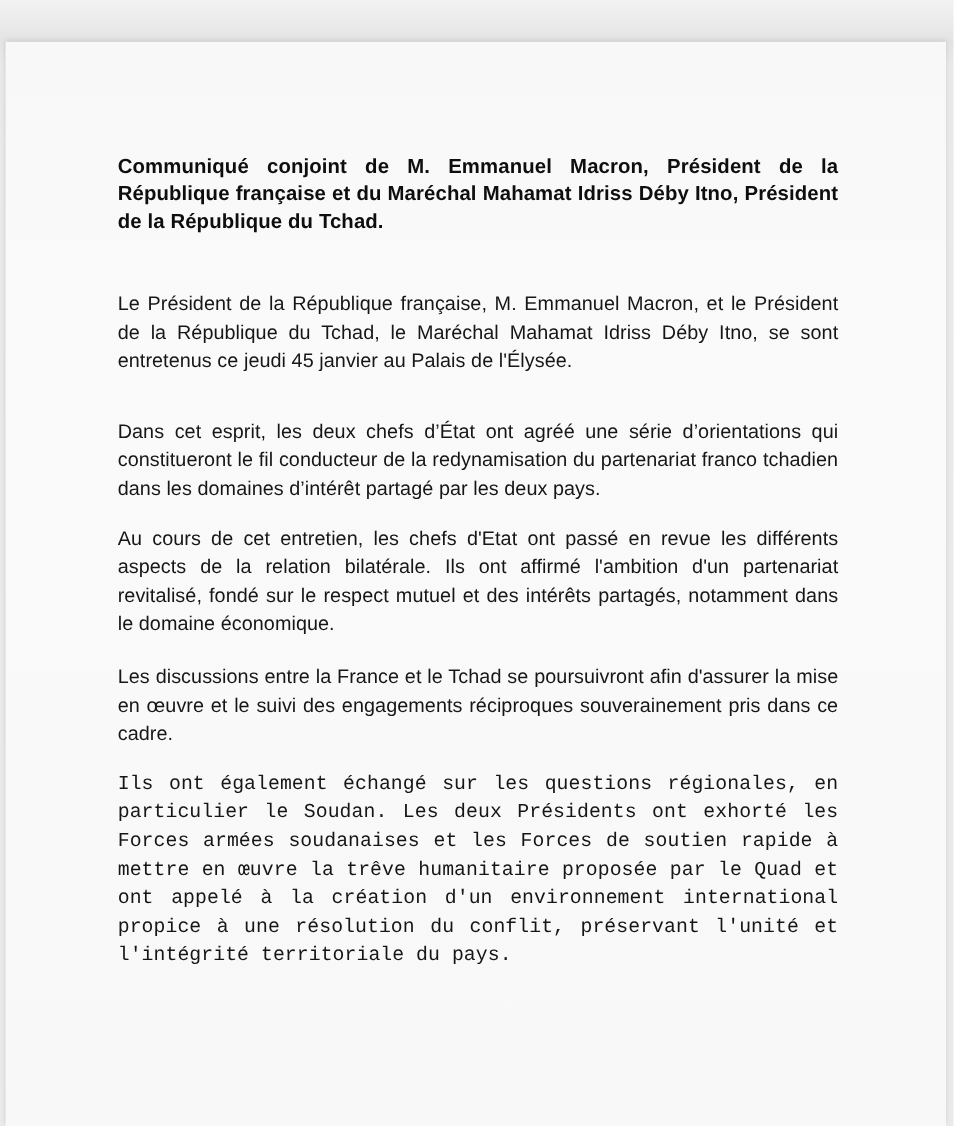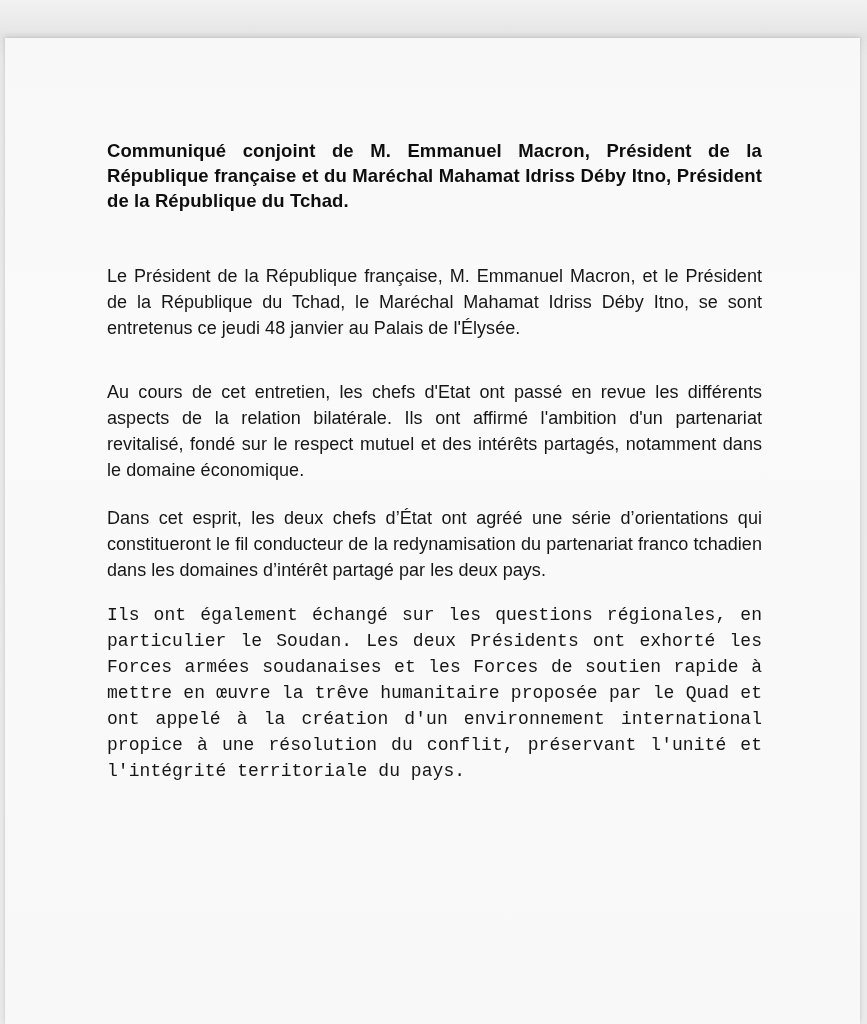--- a/index.html
+++ b/index.html
@@ -58,19 +58,20 @@
   p.doc-par.p3 { margin-bottom: 20px; }
   p.doc-par.p4 { margin-bottom: 0; font-family: Liberation Mono, monospace; }
 </style>
 </head>
 <body>
 
 <div class="photo">
   <div class="paper">
     <div class="content">
       <h1 class="doc-title">Communiqué conjoint de M. Emmanuel Macron, Président de la République française et du Maréchal Mahamat Idriss Déby Itno, Président de la République du Tchad.</h1>
-      <p class="doc-par p0">Le Président de la République française, M. Emmanuel Macron, et le Président de la République du Tchad, le Maréchal Mahamat Idriss Déby Itno, se sont entretenus ce jeudi 48 janvier au Palais de l'Élysée.</p>
+      <p class="doc-par p0">Le Président de la République française, M. Emmanuel Macron, et le Président de la République du Tchad, le Maréchal Mahamat Idriss Déby Itno, se sont entretenus ce jeudi 45 janvier au Palais de l'Élysée.</p>
+      <p class="doc-par p2">Dans cet esprit, les deux chefs d’État ont agréé une série d’orientations qui constitueront le fil conducteur de la redynamisation du partenariat franco tchadien dans les domaines d’intérêt partagé par les deux pays.</p>
       <p class="doc-par p1">Au cours de cet entretien, les chefs d'Etat ont passé en revue les différents aspects de la relation bilatérale. Ils ont affirmé l'ambition d'un partenariat revitalisé, fondé sur le respect mutuel et des intérêts partagés, notamment dans le domaine économique.</p>
-      <p class="doc-par p2">Dans cet esprit, les deux chefs d’État ont agréé une série d’orientations qui constitueront le fil conducteur de la redynamisation du partenariat franco tchadien dans les domaines d’intérêt partagé par les deux pays.</p>
+      <p class="doc-par p3">Les discussions entre la France et le Tchad se poursuivront afin d'assurer la mise en œuvre et le suivi des engagements réciproques souverainement pris dans ce cadre.</p>
       <p class="doc-par p4">Ils ont également échangé sur les questions régionales, en particulier le Soudan. Les deux Présidents ont exhorté les Forces armées soudanaises et les Forces de soutien rapide à mettre en œuvre la trêve humanitaire proposée par le Quad et ont appelé à la création d'un environnement international propice à une résolution du conflit, préservant l'unité et l'intégrité territoriale du pays.</p>
     </div>
   </div>
 </div>
 
 </body></html>

